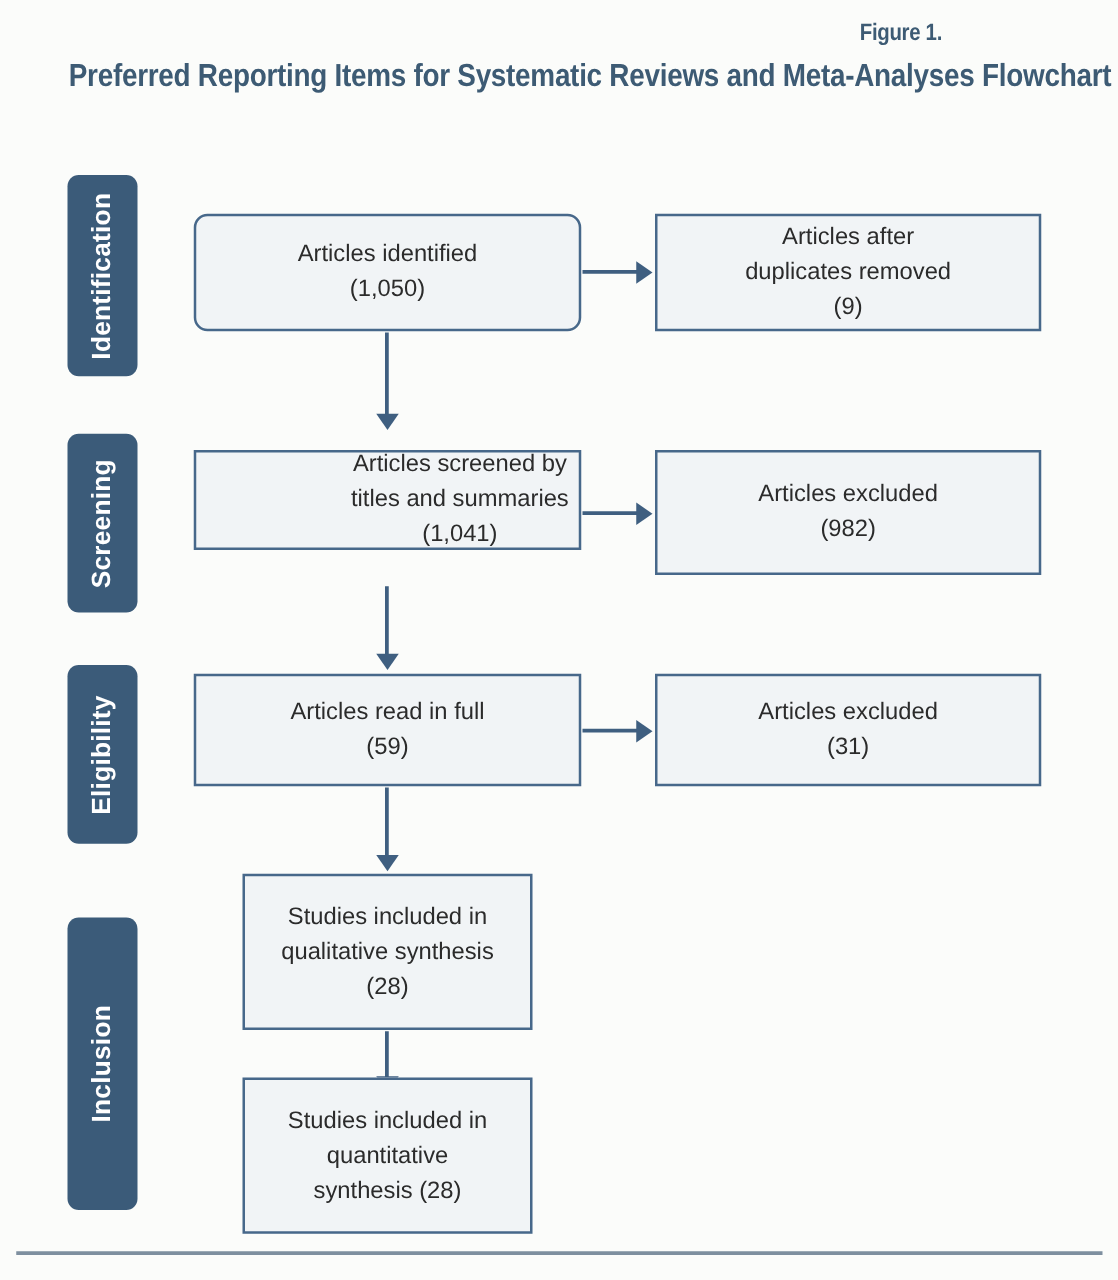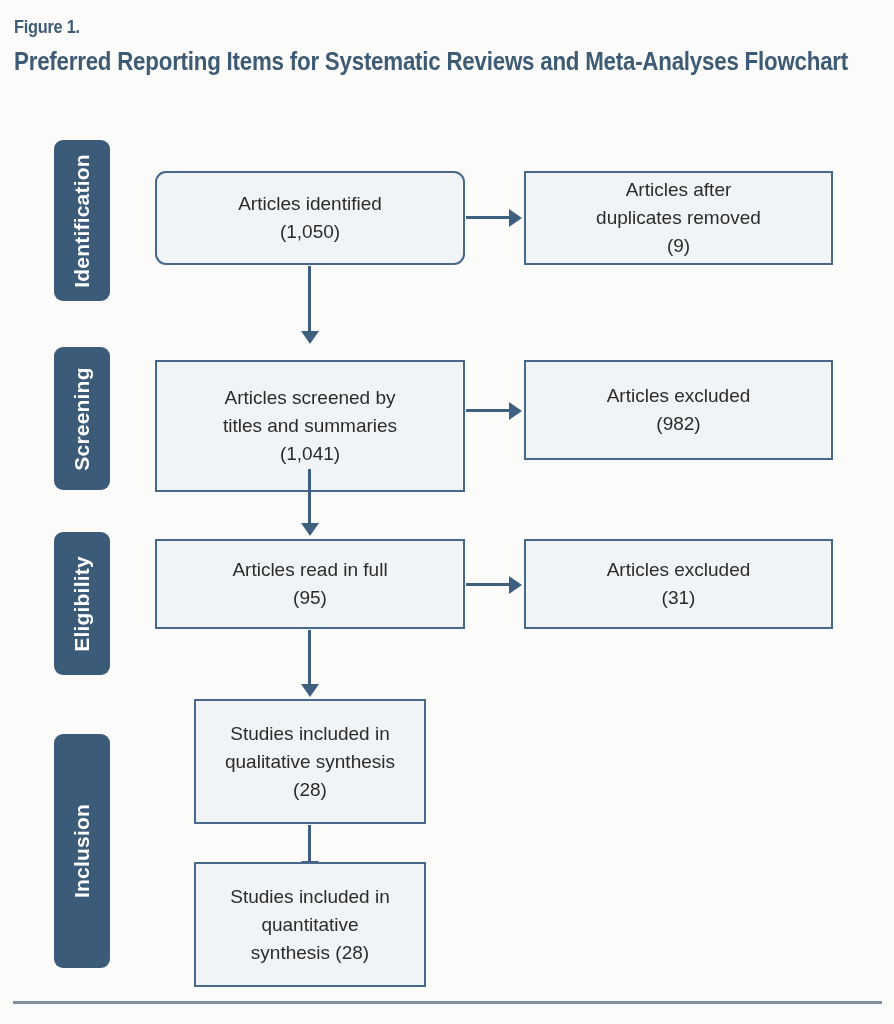--- a/index.html
+++ b/index.html
@@ -15,20 +15,21 @@
     overflow: hidden;
     position: relative;
   }
 
   
   #figure-header {
     position: absolute;
     left: 14px;
     top: 14px;
     width: 860px;
+    text-align: right;
   }
   #figure-label {
     font-family: "Liberation Sans", sans-serif;
     font-size: 19px;
     font-weight: bold;
     color: #3d5b74;
     letter-spacing: -0.3px;
     line-height: 26px;
     margin: 0 0 6px 0;
     transform: scaleX(0.86);
@@ -171,40 +172,40 @@
 duplicates removed
 (9)</span>
   </div>
 
   <div class="arrow-h-line" style="left:466px; top:216px; width:44px;"></div>
   <div class="arrow-h-head" style="left:509px; top:208.5px;"></div>
 
   <div class="arrow-v-line" style="left:308px; top:266px; height:67px;"></div>
   <div class="arrow-v-head" style="left:300.5px; top:331px;"></div>
 
-  <div class="flow-box" style="left:155px; top:360px; width:310px; height:132px;">
+  <div class="flow-box" style="left:155px; top:360px; width:310px; height:80px;justify-content:flex-end;">
     <span class="flow-box-text">Articles screened by
 titles and summaries
 (1,041)</span>
   </div>
 
   <div class="flow-box" style="left:524px; top:360px; width:309px; height:100px;">
     <span class="flow-box-text">Articles excluded
 (982)</span>
   </div>
 
   <div class="arrow-h-line" style="left:466px; top:409px; width:44px;"></div>
   <div class="arrow-h-head" style="left:509px; top:401.5px;"></div>
 
   <div class="arrow-v-line" style="left:308px; top:469px; height:56px;"></div>
   <div class="arrow-v-head" style="left:300.5px; top:523px;"></div>
 
   <div class="flow-box" style="left:155px; top:539px; width:310px; height:90px;">
     <span class="flow-box-text">Articles read in full
-(95)</span>
+(59)</span>
   </div>
 
   <div class="flow-box" style="left:524px; top:539px; width:309px; height:90px;">
     <span class="flow-box-text">Articles excluded
 (31)</span>
   </div>
 
   <div class="arrow-h-line" style="left:466px; top:583px; width:44px;"></div>
   <div class="arrow-h-head" style="left:509px; top:575.5px;"></div>
 

